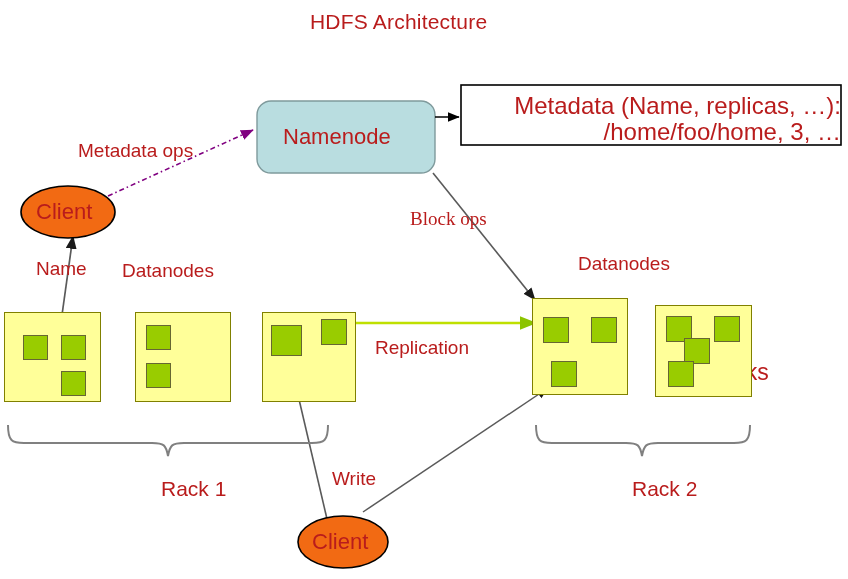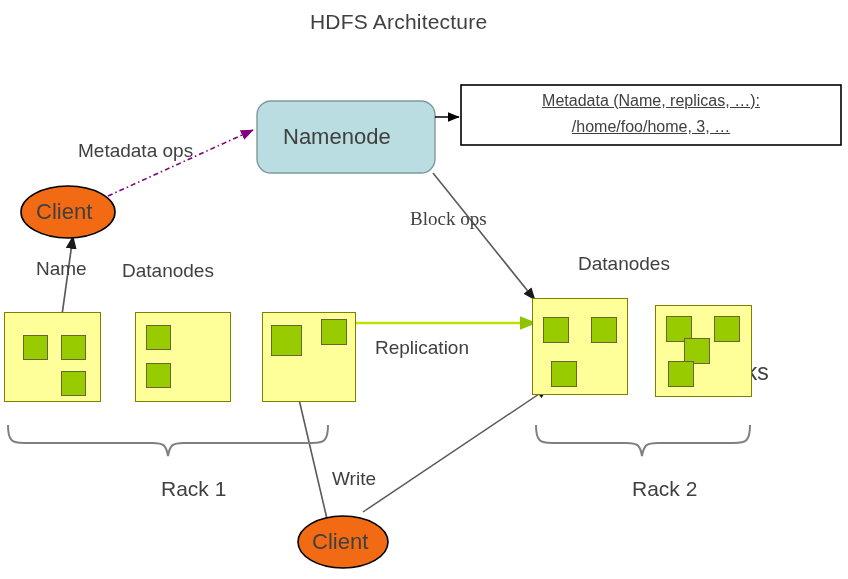--- a/index.html
+++ b/index.html
@@ -19,43 +19,42 @@
   }
   #diagram-svg {
     position: absolute;
     left: 0;
     top: 0;
     width: 848px;
     height: 579px;
   }
   .lbl {
     position: absolute;
-    color: #404040;
+    color: #b91c1c;
     white-space: nowrap;
     line-height: 1.15;
   }
   .title {
     font-size: 21px;
     letter-spacing: 0.2px;
   }
   .node-text {
     font-size: 22px;
   }
   .edge-label {
     font-size: 19px;
   }
   .rack-label {
     font-size: 21px;
     margin-left: 24px;
   }
   .meta-text {
-    font-size: 16px;
-    text-align: center;
+    font-size: 24px;
+    text-align: right;
     line-height: 1.28;
-    text-decoration: underline;
   }
   .blocks-label {
     font-size: 23px;
   }
 </style>
 </head>
 <body>
 
 <div id="stage">
 

